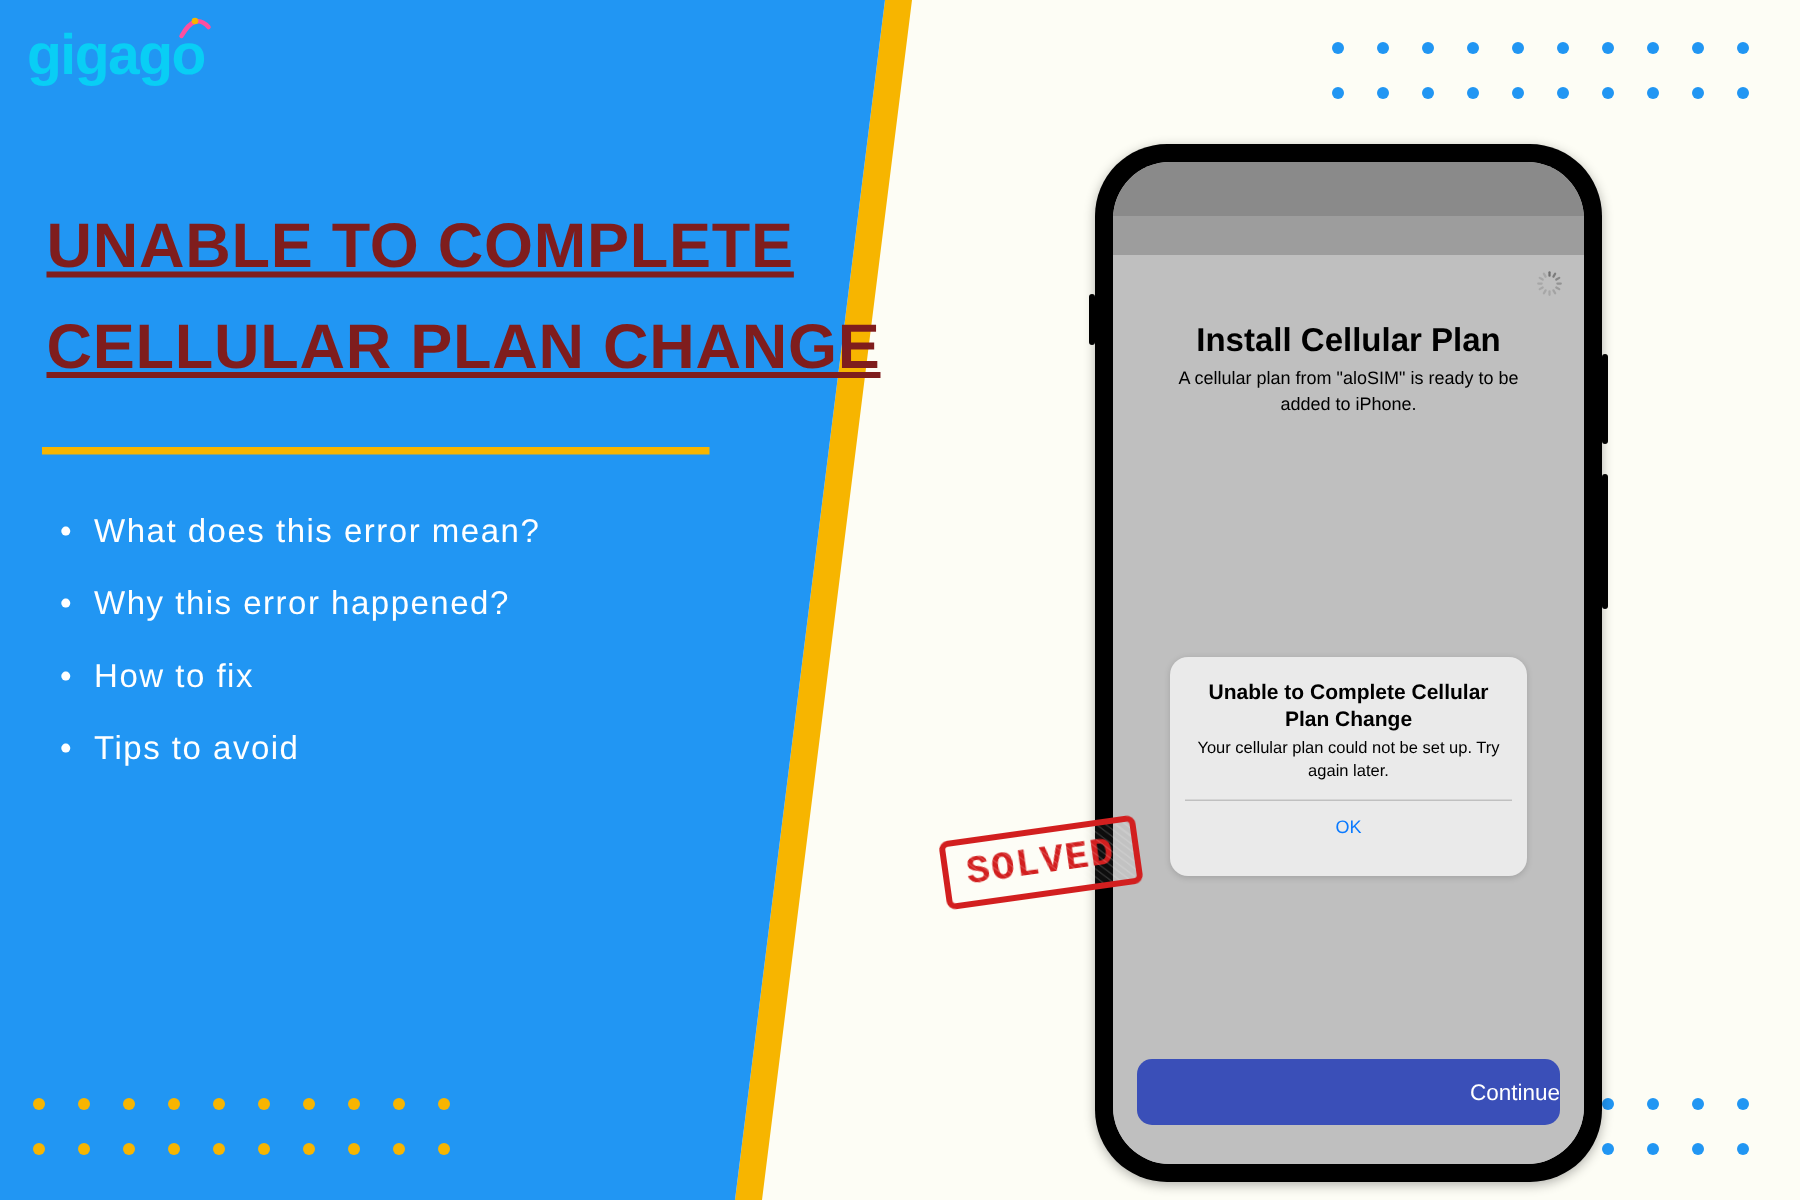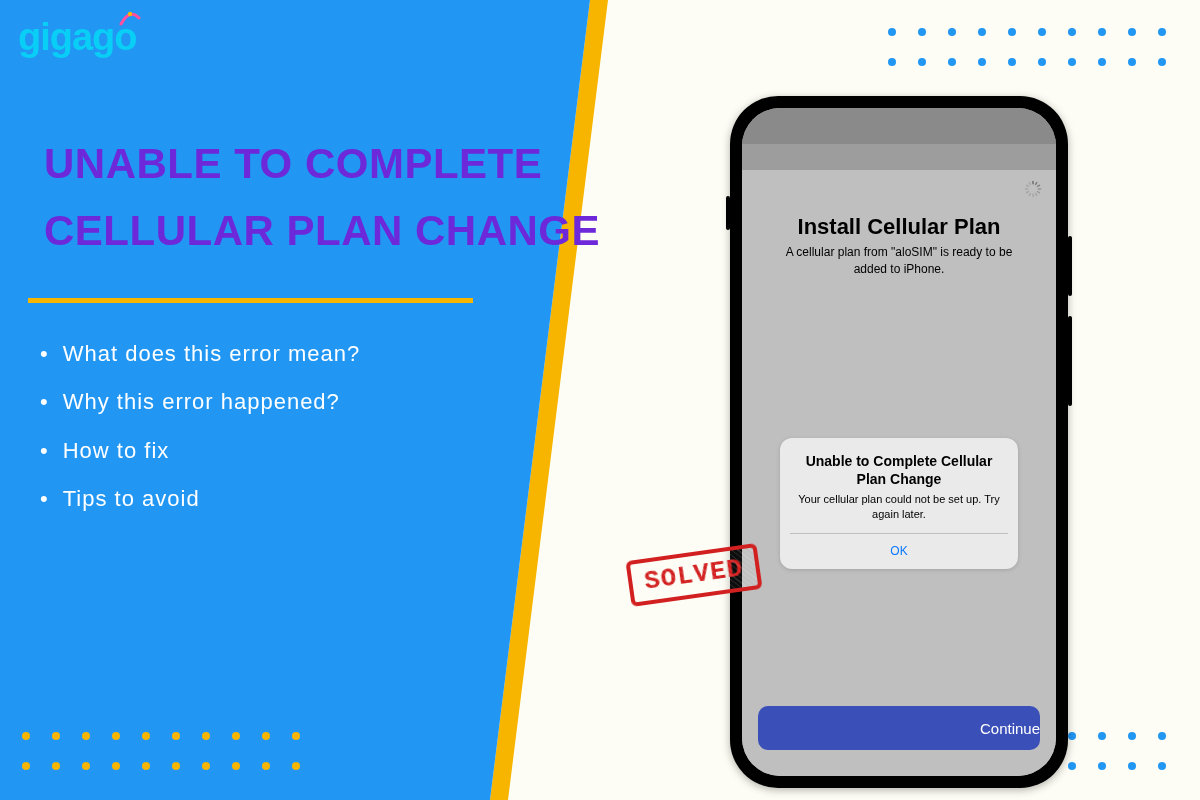--- a/index.html
+++ b/index.html
@@ -38,29 +38,30 @@
 }
 .logo-swoosh {
   position: absolute;
   top: -6px; right: -4px;
   width: 22px; height: 18px;
 }
 
 
 .headline {
   position: absolute;
-  top: 130px; left: 44px;
+  top: 130px; left: 31px;
   z-index: 5;
-  color: #6d28d9;
+  color: #7f1d1d;
   font-family: 'Arial Black', Impact, sans-serif;
   font-weight: 900;
   font-size: 42px;
   line-height: 1.6;
   letter-spacing: 0.5px;
   font-stretch: condensed;
+  text-decoration: underline;
 }
 .hr-yellow {
   position: absolute;
   top: 298px; left: 28px;
   width: 445px; height: 5px;
   background: #f7b500;
   z-index: 5;
 }
 
 
@@ -141,21 +142,21 @@
   font-size: 12px;
   color: #000;
   line-height: 1.4;
 }
 
 .alert {
   position: absolute;
   top: 330px; left: 38px; right: 38px;
   background: #eaeaea;
   border-radius: 12px;
-  padding: 14px 10px 1px 10px;
+  padding: 14px 10px 16px 10px;
   text-align: center;
   box-shadow: 0 1px 4px rgba(0,0,0,0.15);
 }
 .alert-title { font-size: 14px; font-weight: 700; color: #000; line-height: 1.3; padding: 0 10px; }
 .alert-body { font-size: 11px; color: #000; margin-top: 4px; line-height: 1.3; }
 .alert-sep { height: 1px; background: #c0c0c0; margin-top: 12px; }
 .alert-ok { color: #0a7aff; font-size: 12px; padding: 10px 0; cursor: pointer; }
 
 .continue-btn {
   position: absolute;

